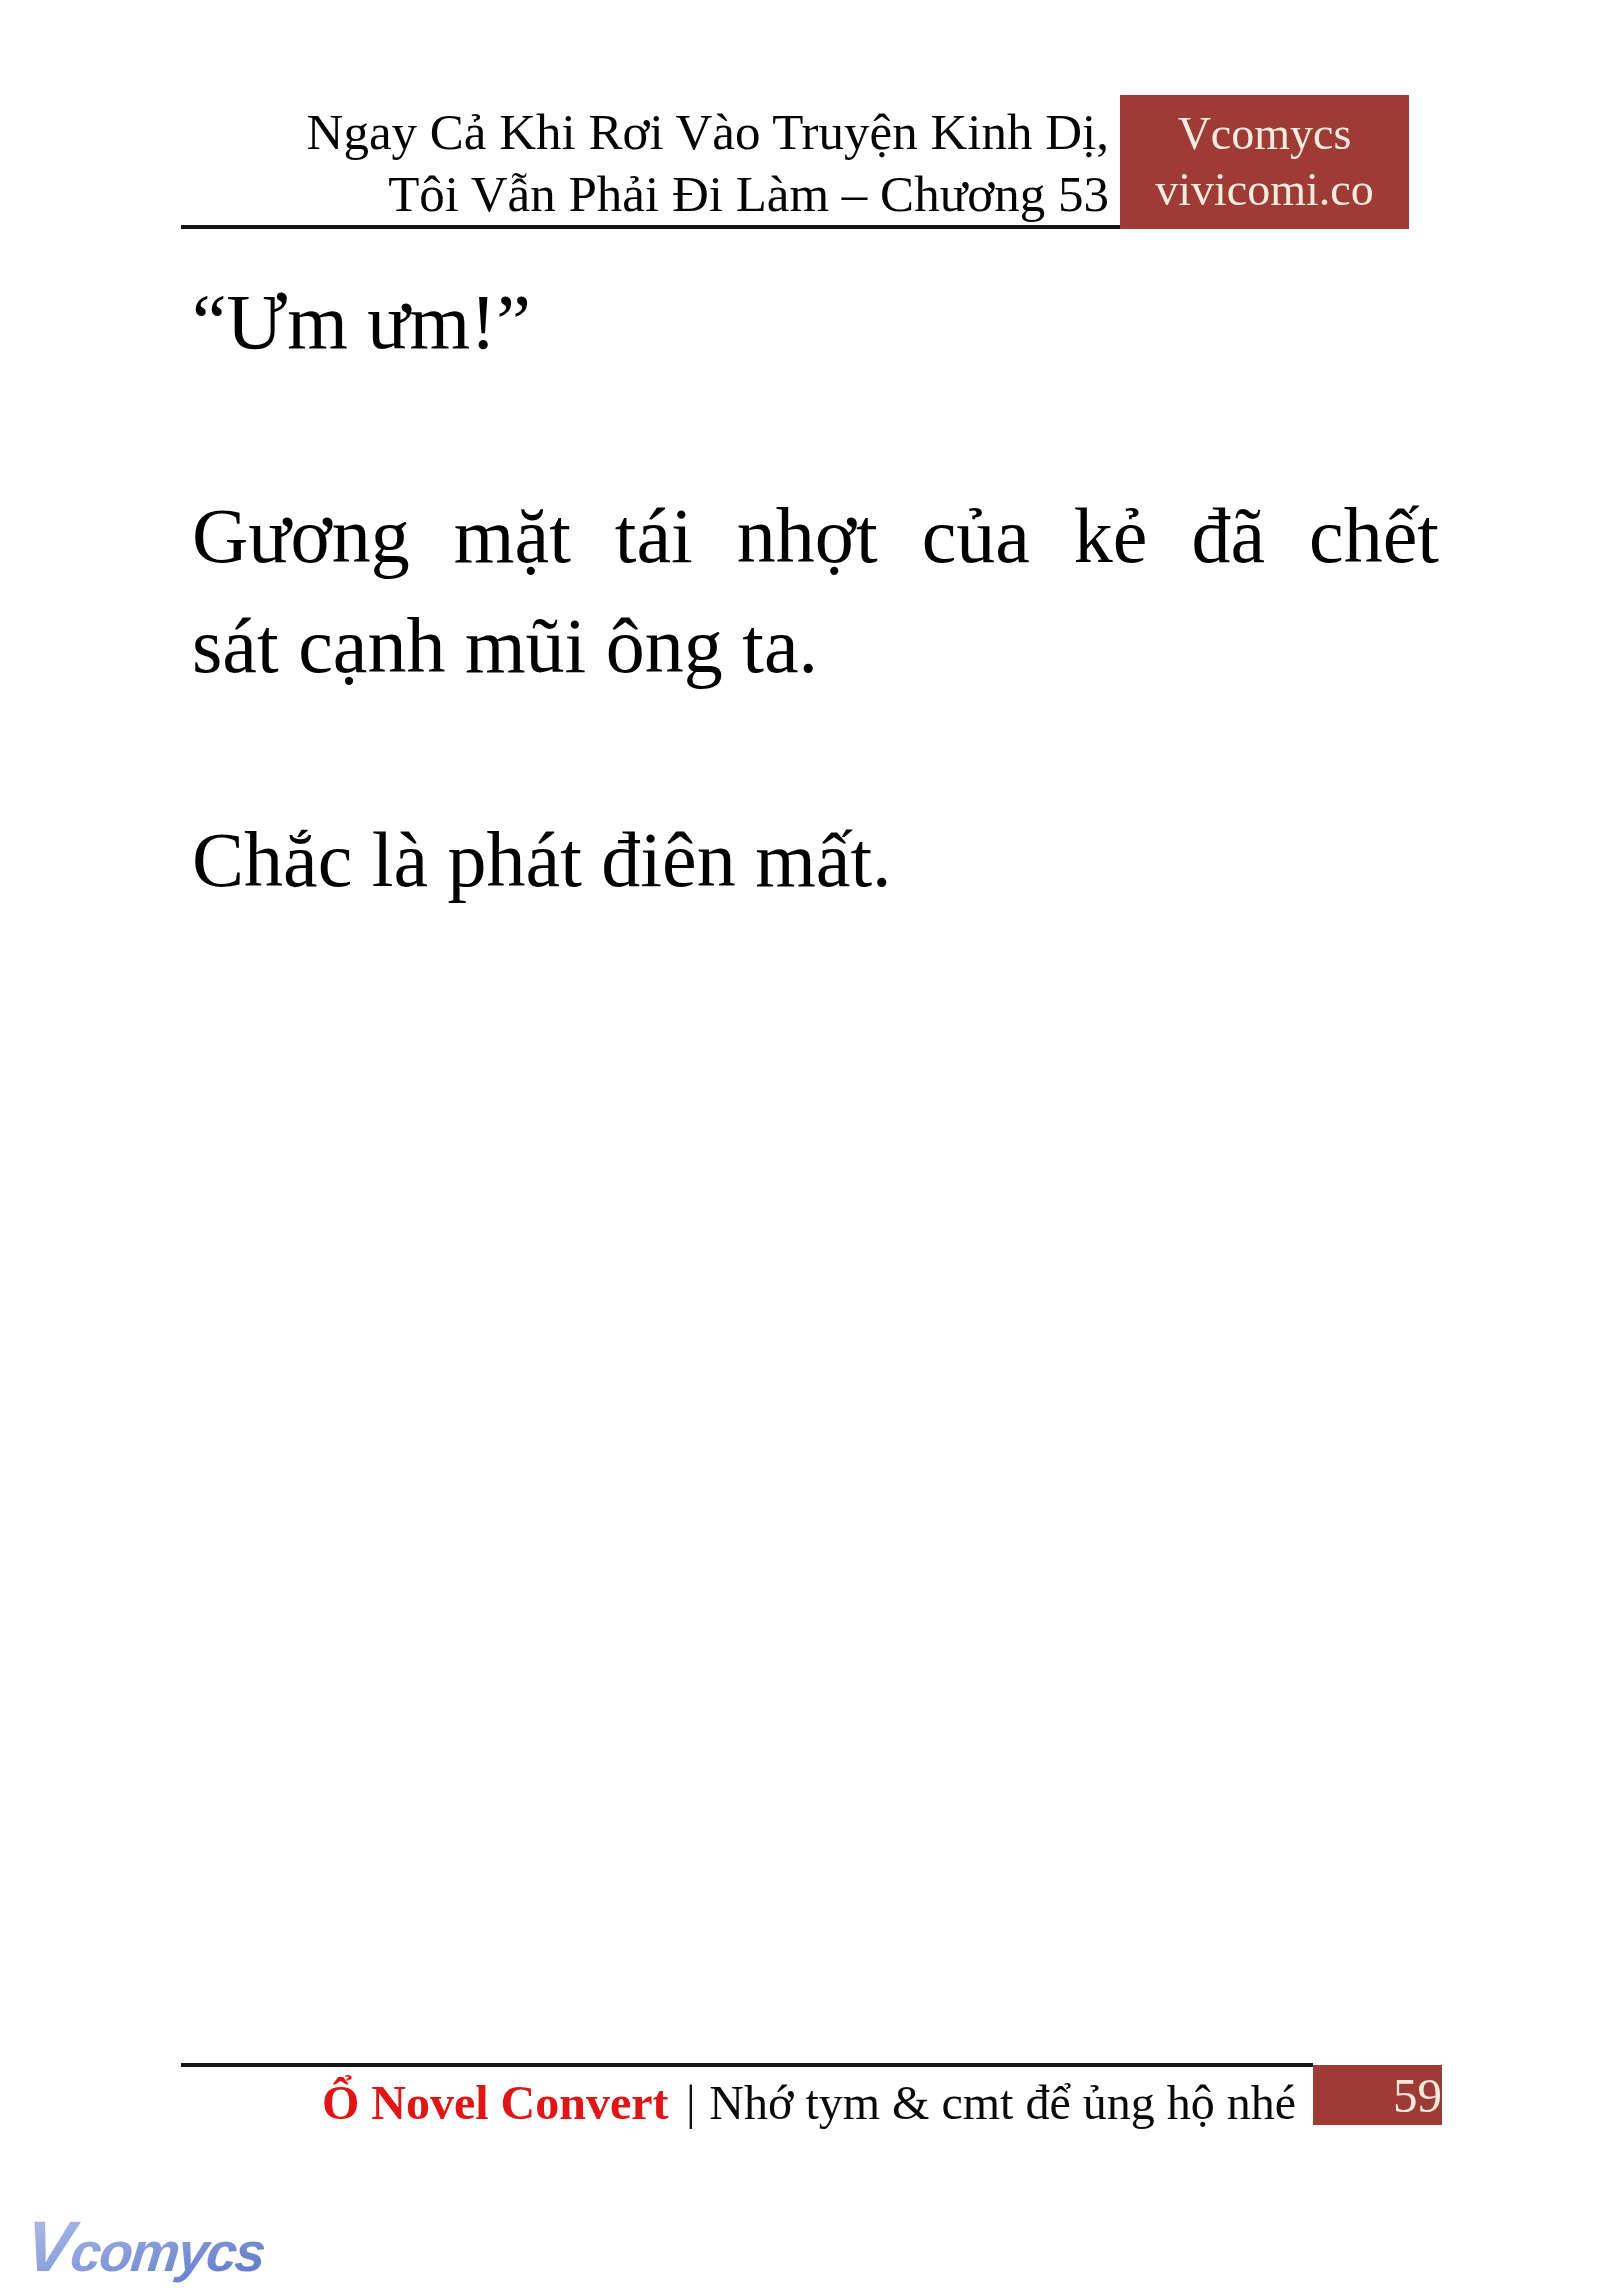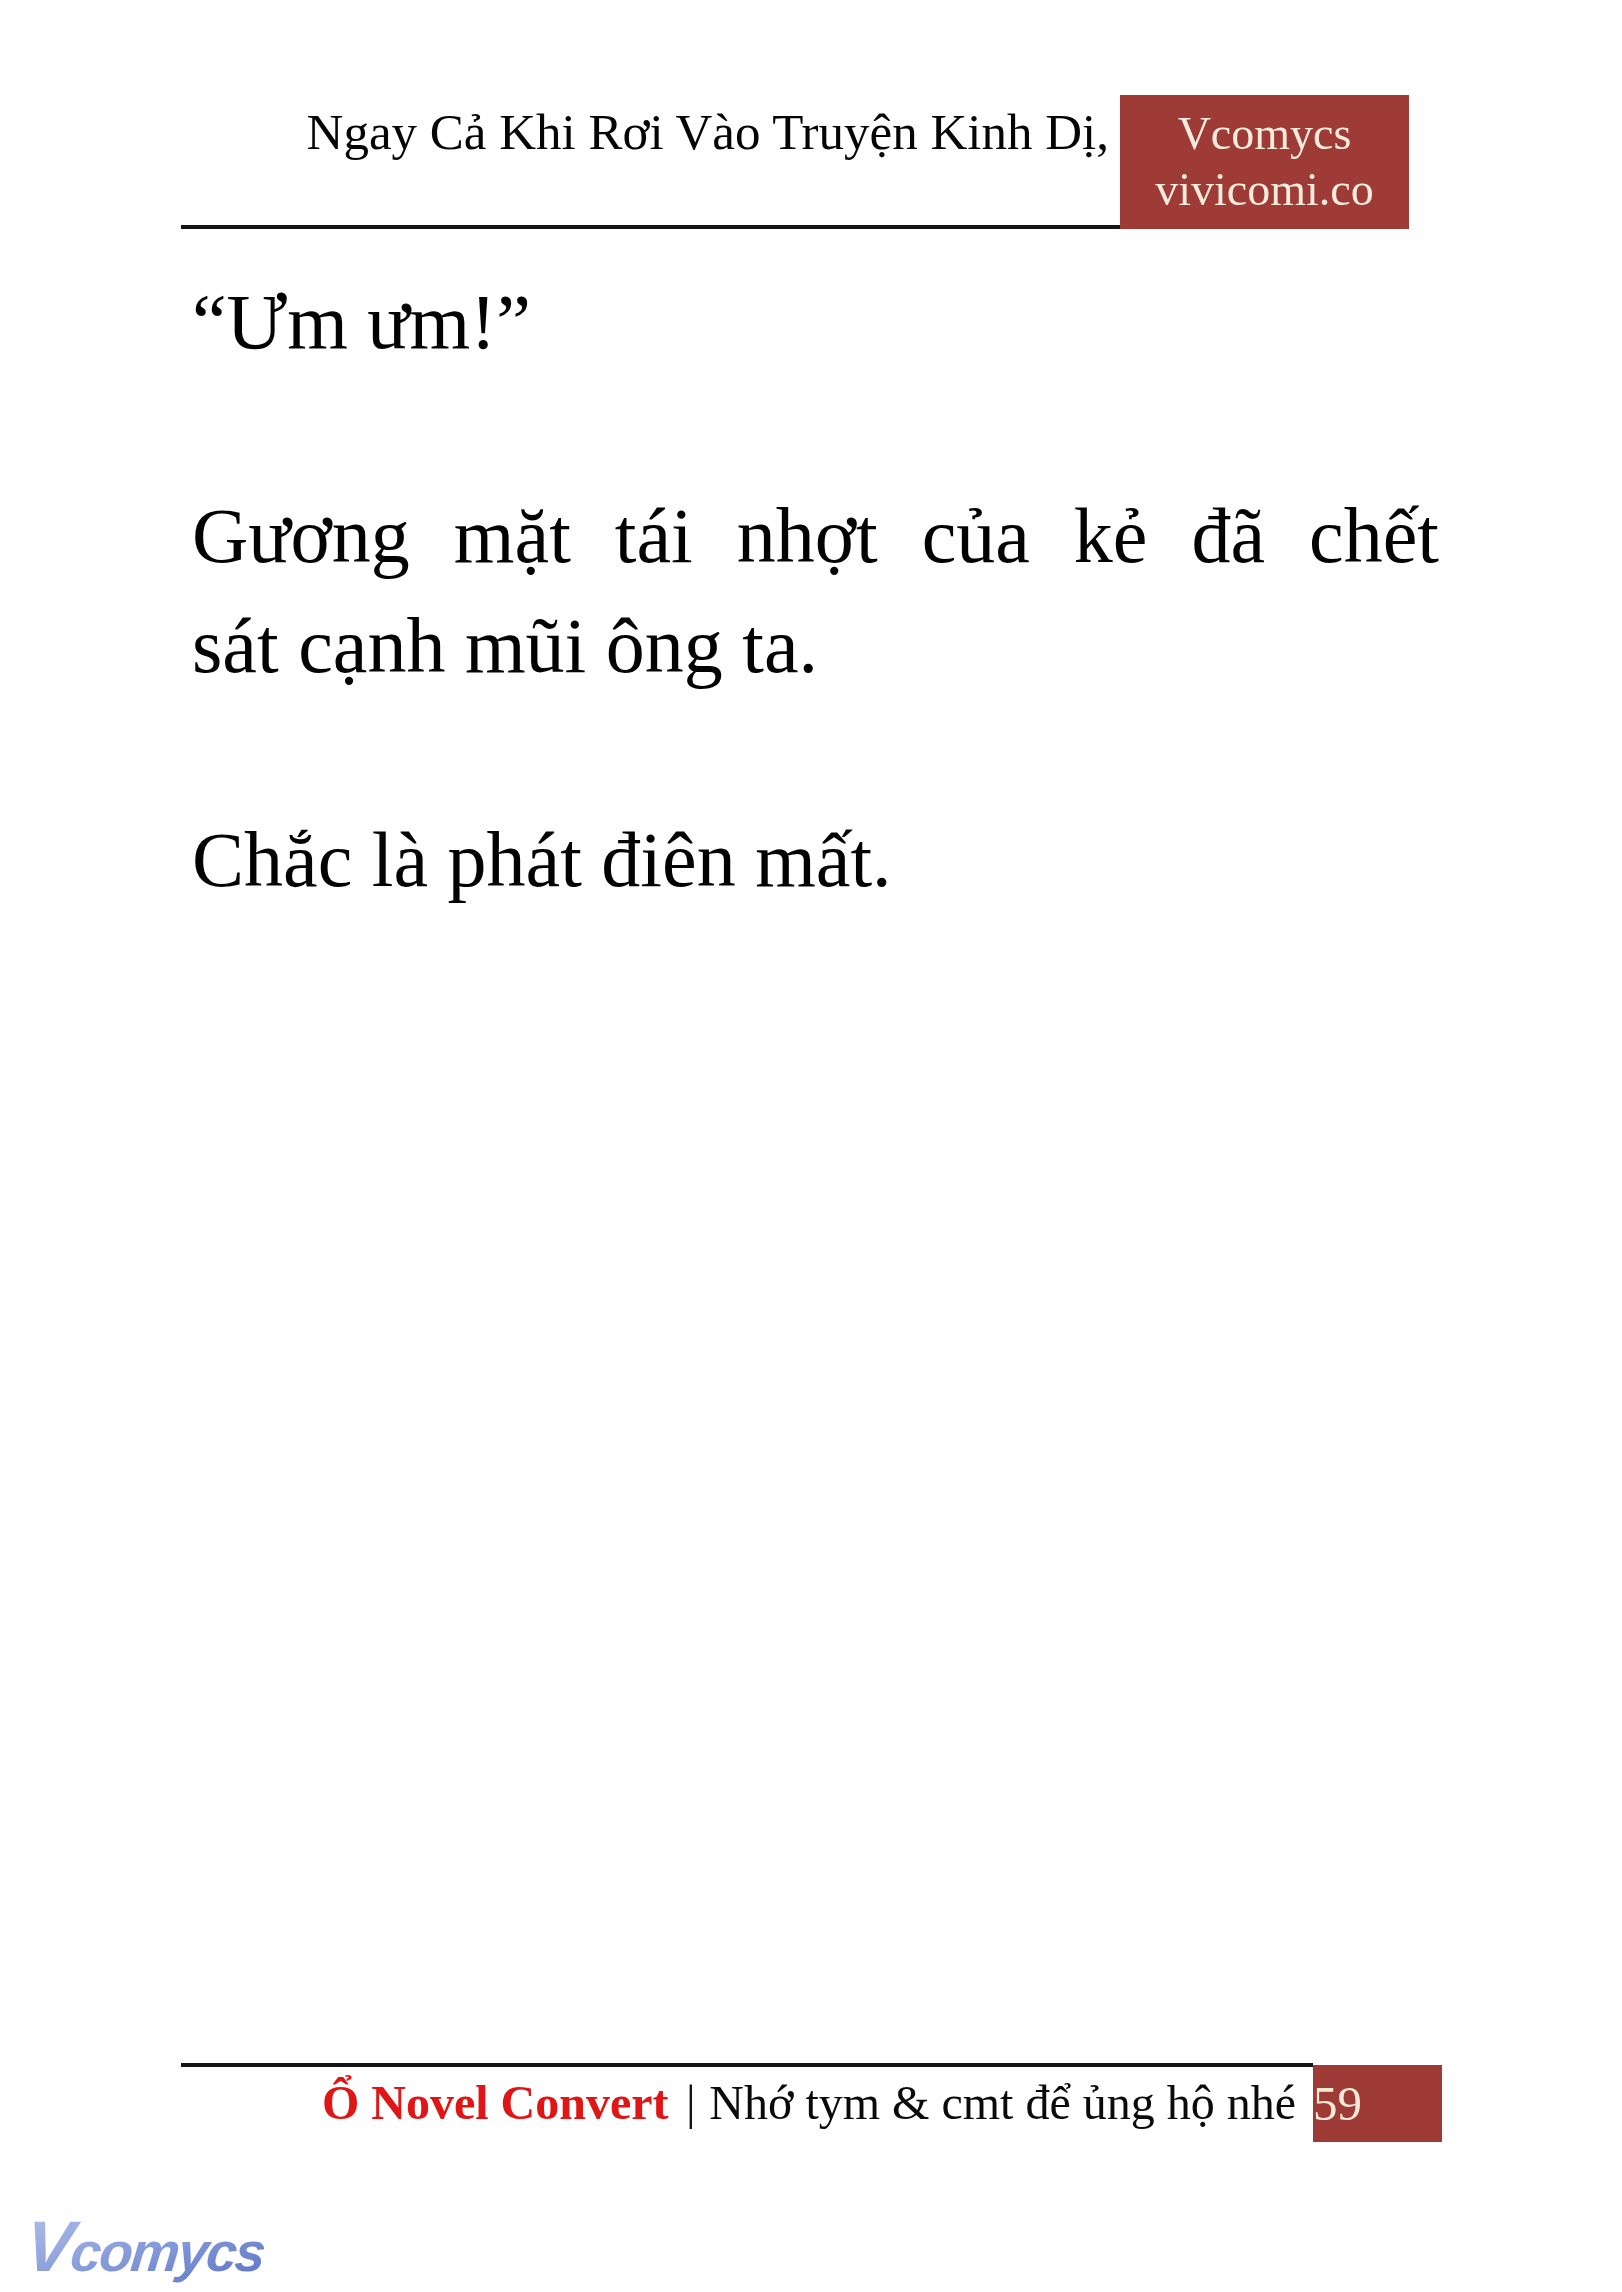--- a/index.html
+++ b/index.html
@@ -73,24 +73,24 @@
     font-weight:bold;
   }
   .footer-sep{
     color:#111;
     padding:0 13.7px 0 17.6px;
     font-weight:400;
   }
   .page-box{
     position:absolute;
     left:1313px;top:2065px;
-    width:129px;height:77px;
+    width:129px;height:60px;
     background:#9e3b37;
     color:#f2ead9;
-    display:flex;align-items:center;justify-content:flex-start;
+    display:flex;align-items:center;justify-content:flex-end;
     font-size:49px;
   }
 
   
   .watermark{
     position:absolute;
     left:25.5px;top:2205px;
     font-family:"Liberation Sans","DejaVu Sans",sans-serif;
     font-style:italic;
     font-weight:bold;
@@ -106,20 +106,21 @@
     font-size:1.3em;
   }
 </style>
 </head>
 <body>
 
 <div class="page">
 
   <div class="header-title">
     <div>Ngay Cả Khi Rơi Vào Truyện Kinh Dị,</div>
+    <div>Tôi Vẫn Phải Đi Làm – Chương 53</div>
   </div>
 
   <div class="brand-box">
     <div>Vcomycs</div>
     <div>vivicomi.co</div>
   </div>
 
   <div class="header-rule"></div>
 
   <div class="body-text">

